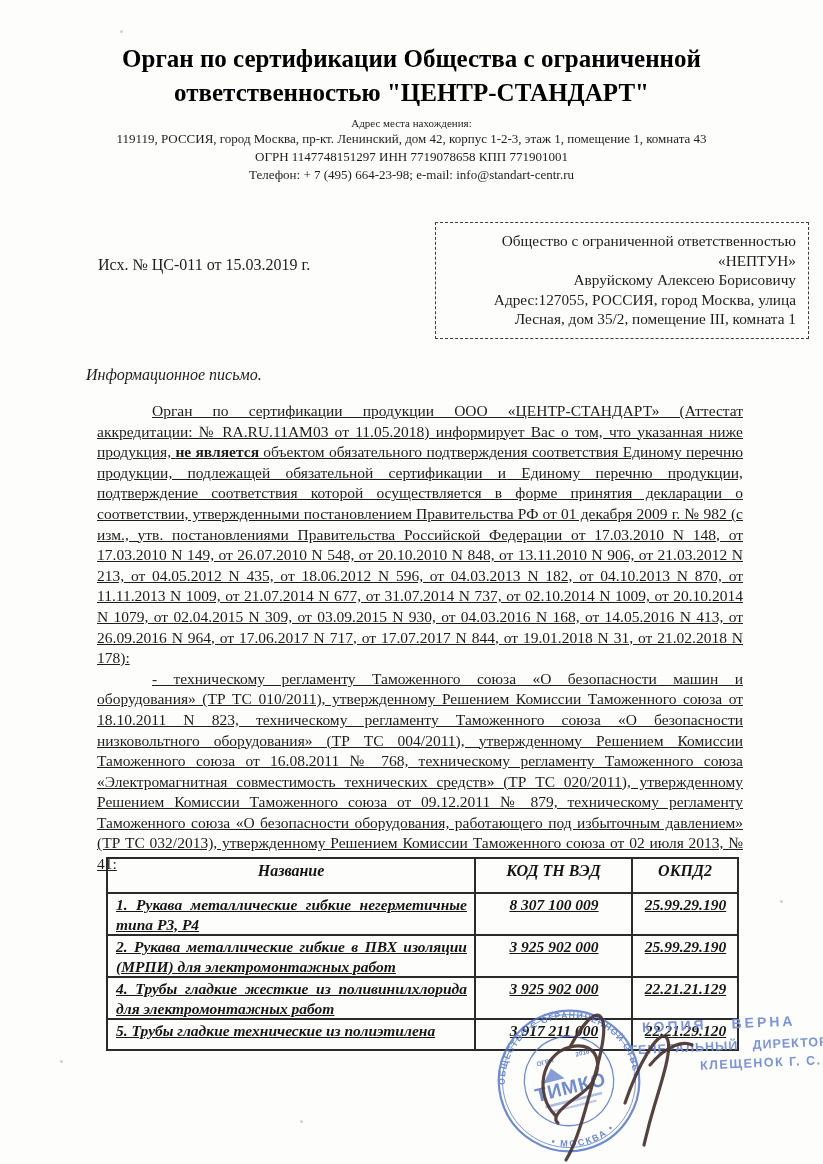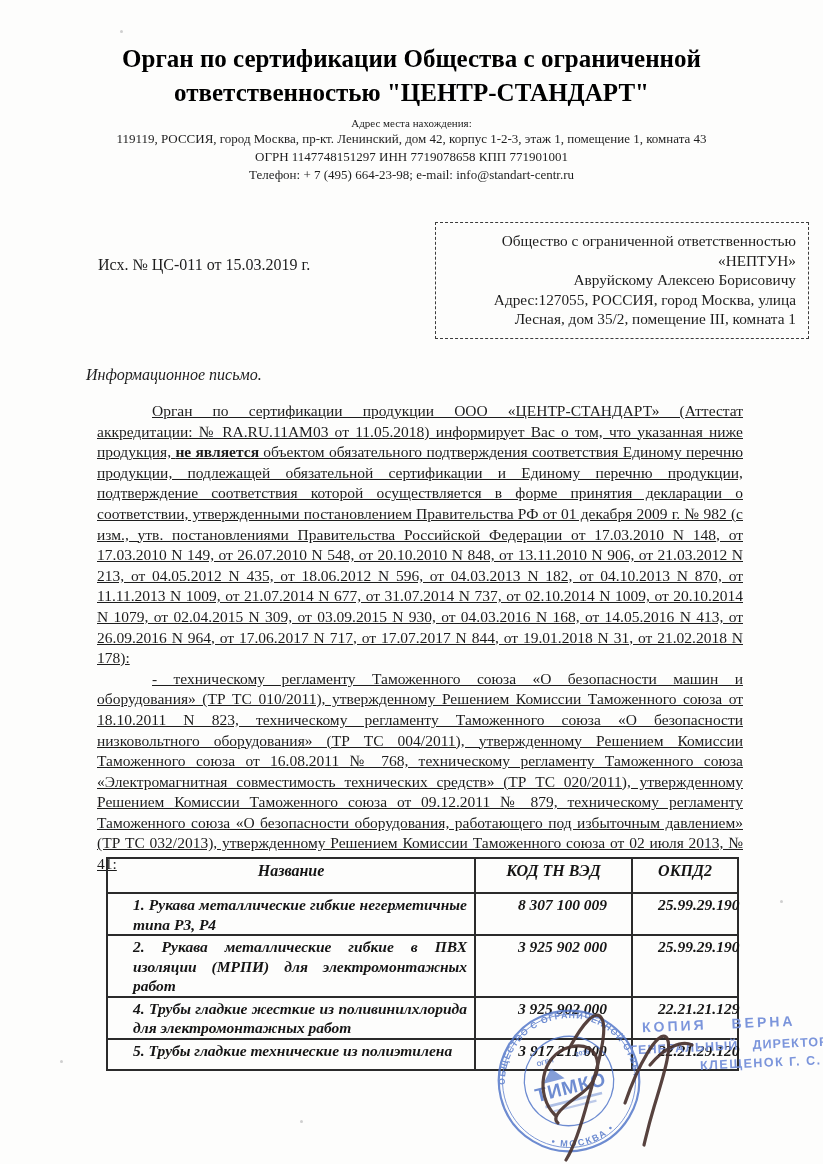--- a/index.html
+++ b/index.html
@@ -25,21 +25,21 @@
   .body-text{position:absolute; left:97px; top:401px; width:646px; text-align:justify;
     font-size:15.5px; line-height:20.6px;}
   .body-text p{margin:0; text-indent:55px;text-decoration:underline;}
   
   table.codes{position:absolute; left:106px; top:857px; width:631px;
     border-collapse:collapse; table-layout:fixed;
     font-weight:bold; font-style:italic; font-size:15.5px; color:#151515;}
   table.codes col.c1{width:368px;} table.codes col.c2{width:157px;} table.codes col.c3{width:106px;}
   table.codes th, table.codes td{border:2px solid #2b2b2b; vertical-align:top; box-sizing:border-box;}
   table.codes th{height:35px; padding:3px 4px 0 4px; text-align:center; font-size:16px;}
-  table.codes td{padding:1px 7px 0 25px; line-height:19.5px;}
+  table.codes td{padding:1px 7px 0 8px; line-height:19.5px;text-decoration:underline;}
   td.name-cell{text-align:justify;}
   td.code-cell{text-align:center; padding-top:2px;}
   tr.r1 td,tr.r2 td,tr.r4 td{height:42px;} tr.r3 td{height:40px;} tr.r5 td{height:31px;}
   
   .stamp-svg{position:absolute; left:487px; top:999px; width:164px; height:164px;
     transform:rotate(-14deg); opacity:.82;}
   .sig-svg{position:absolute; left:520px; top:995px; width:210px; height:169px;}
   .copy-mark{position:absolute; font-family:"Liberation Sans", sans-serif; font-weight:bold;
     color:#7590da; white-space:nowrap; transform:rotate(-2.5deg); opacity:.95;}
   .copy-line1{left:642px; top:1016px; font-size:14px; letter-spacing:3px; word-spacing:18px;}

